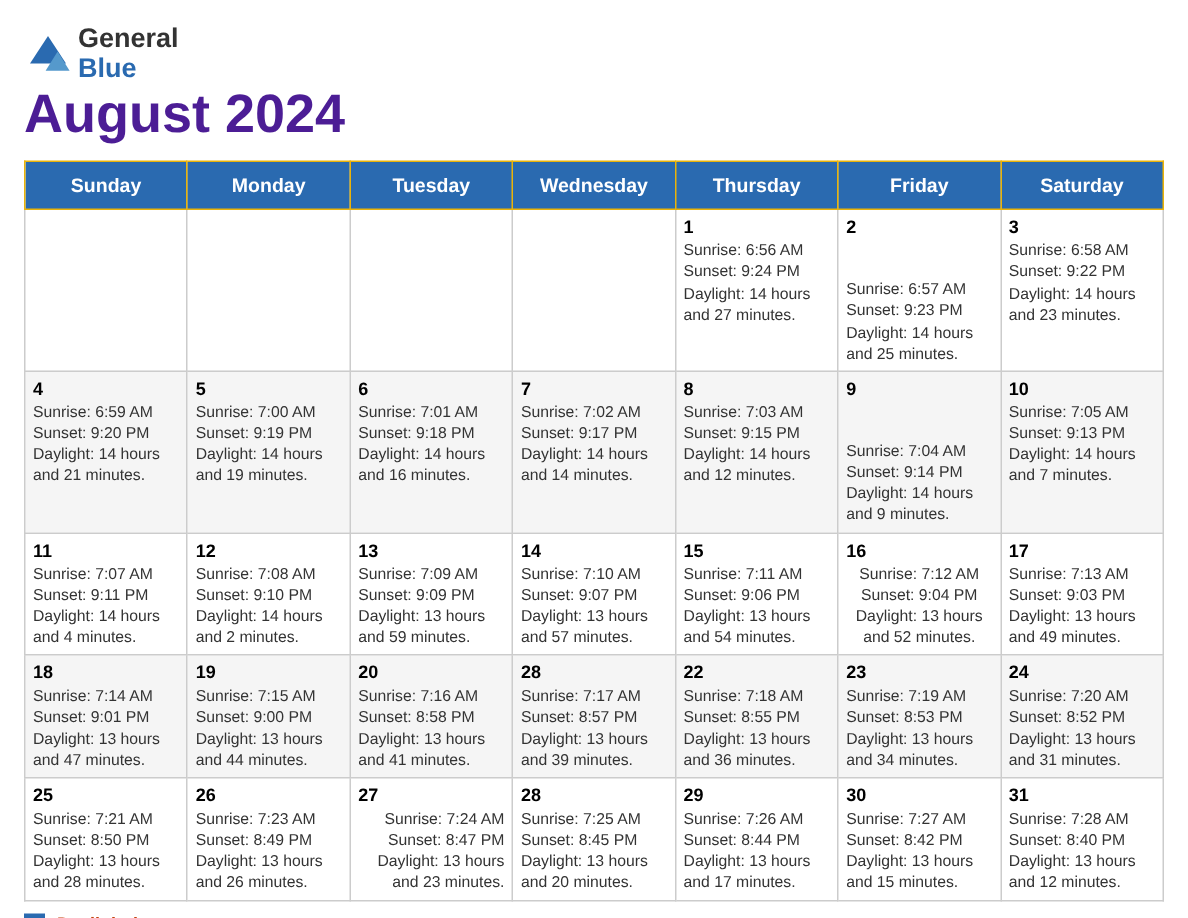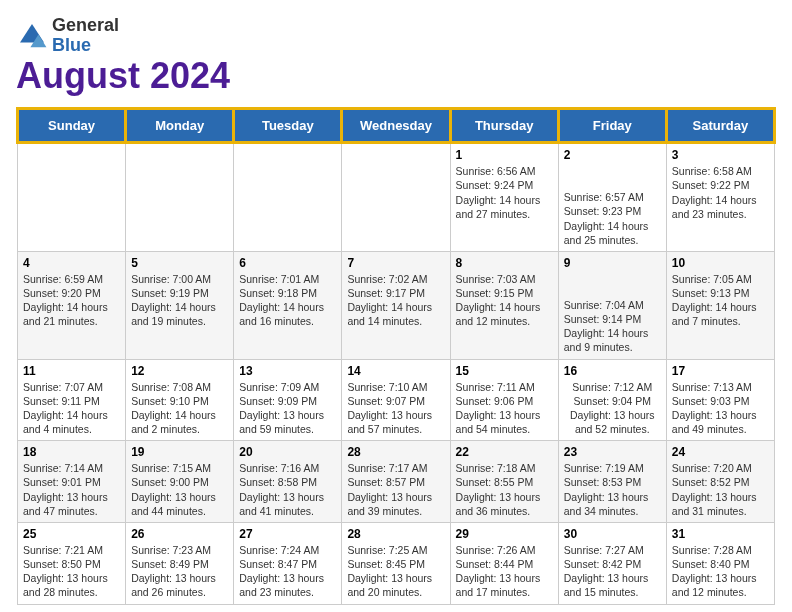--- a/index.html
+++ b/index.html
@@ -50,21 +50,21 @@
       width: 100%;
       border-collapse: collapse;
       font-size: 11px;
     }
     .calendar-table th {
       background-color: #2a6ab0;
       color: #fff;
       text-align: center;
       padding: 8px 4px;
       font-size: 13px;
-      border: 3px solid #eab308;
+      border: 1px solid #eab308;
     }
     .calendar-table td {
       border: 1px solid #ccc;
       vertical-align: top;
       padding: 4px 5px;
       min-height: 70px;
       width: calc(100% / 7);
       background: #fff;
     }
     .calendar-table tr:nth-child(even) td {
@@ -299,21 +299,21 @@
 Daylight: 13 hours and 28 minutes.</div>
         </td>
         <td>
           <span class="day-number">26</span>
           <div class="day-info" style="white-space: pre-line;">Sunrise: 7:23 AM
 Sunset: 8:49 PM
 Daylight: 13 hours and 26 minutes.</div>
         </td>
         <td>
           <span class="day-number">27</span>
-          <div class="day-info" style="white-space: pre-line;">Sunrise: 7:24 AM
+          <div class="day-info" style="white-space: pre-line; text-align: right;">Sunrise: 7:24 AM
 Sunset: 8:47 PM
 Daylight: 13 hours and 23 minutes.</div>
         </td>
         <td>
           <span class="day-number">28</span>
           <div class="day-info" style="white-space: pre-line;">Sunrise: 7:25 AM
 Sunset: 8:45 PM
 Daylight: 13 hours and 20 minutes.</div>
         </td>
         <td>

